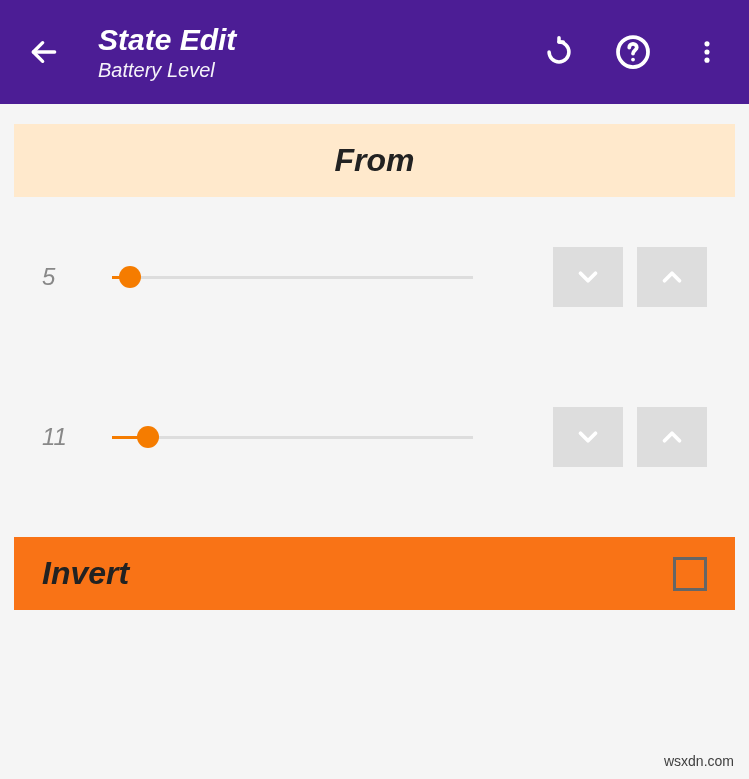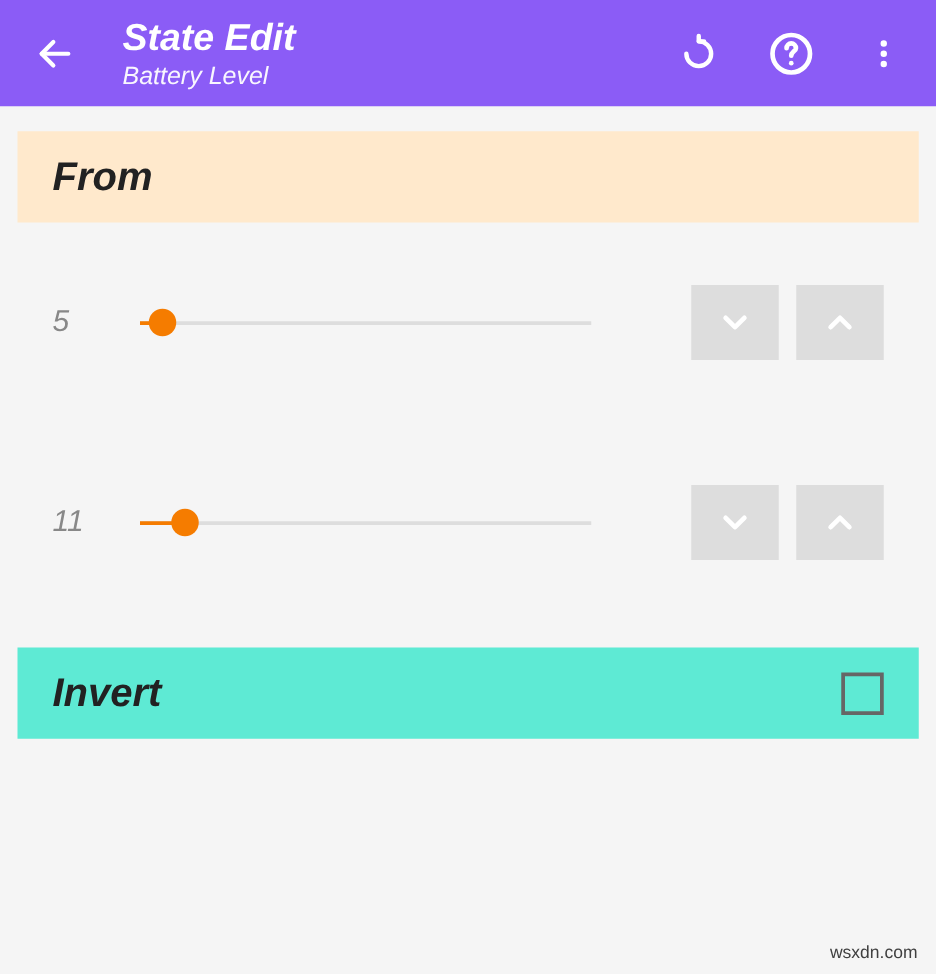--- a/index.html
+++ b/index.html
@@ -4,22 +4,22 @@
   <style>
     * { margin: 0; padding: 0; box-sizing: border-box; }
     body {
       width: 749px;
       height: 779px;
       background: #f5f5f5;
       font-family: 'Comic Sans MS', cursive, sans-serif;
       overflow: hidden;
     }
     .header {
-      background: #8b5cf6;
-      height: 85px;
+      background: #4c1d95;
+      height: 104px;
       display: flex;
       align-items: center;
       padding: 0 20px;
       color: white;
     }
     .back-btn {
       width: 48px;
       height: 48px;
       display: flex;
       align-items: center;
@@ -59,20 +59,21 @@
       padding: 0;
     }
     .section-header {
       background: #ffe9cc;
       padding: 18px 28px;
       font-size: 32px;
       font-weight: bold;
       font-style: italic;
       color: #222;
       margin: 20px 14px 0 14px;
+      text-align: center;
     }
     .slider-row {
       display: flex;
       align-items: center;
       padding: 50px 28px 50px 28px;
       gap: 20px;
       margin: 0 14px;
     }
     .value-label {
       width: 50px;
@@ -117,21 +118,21 @@
     .stepper-btn {
       width: 70px;
       height: 60px;
       background: #ddd;
       display: flex;
       align-items: center;
       justify-content: center;
       cursor: pointer;
     }
     .invert-row {
-      background: #5eead4;
+      background: #f97316;
       padding: 18px 28px;
       display: flex;
       align-items: center;
       justify-content: space-between;
       margin: 20px 14px 0 14px;
     }
     .invert-label {
       font-size: 32px;
       font-weight: bold;
       font-style: italic;

